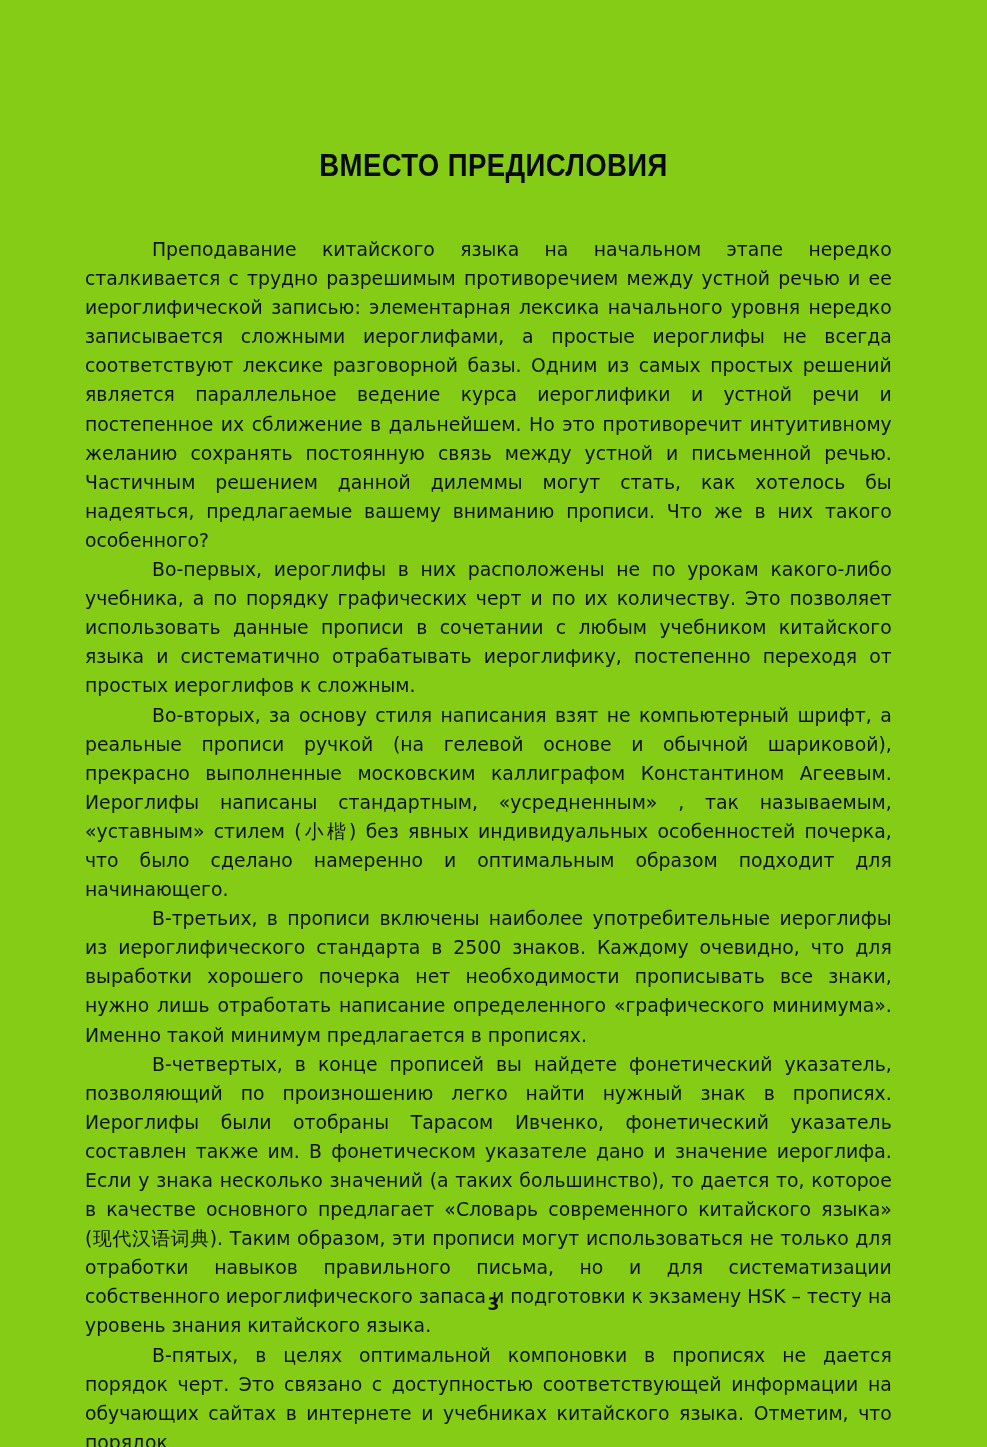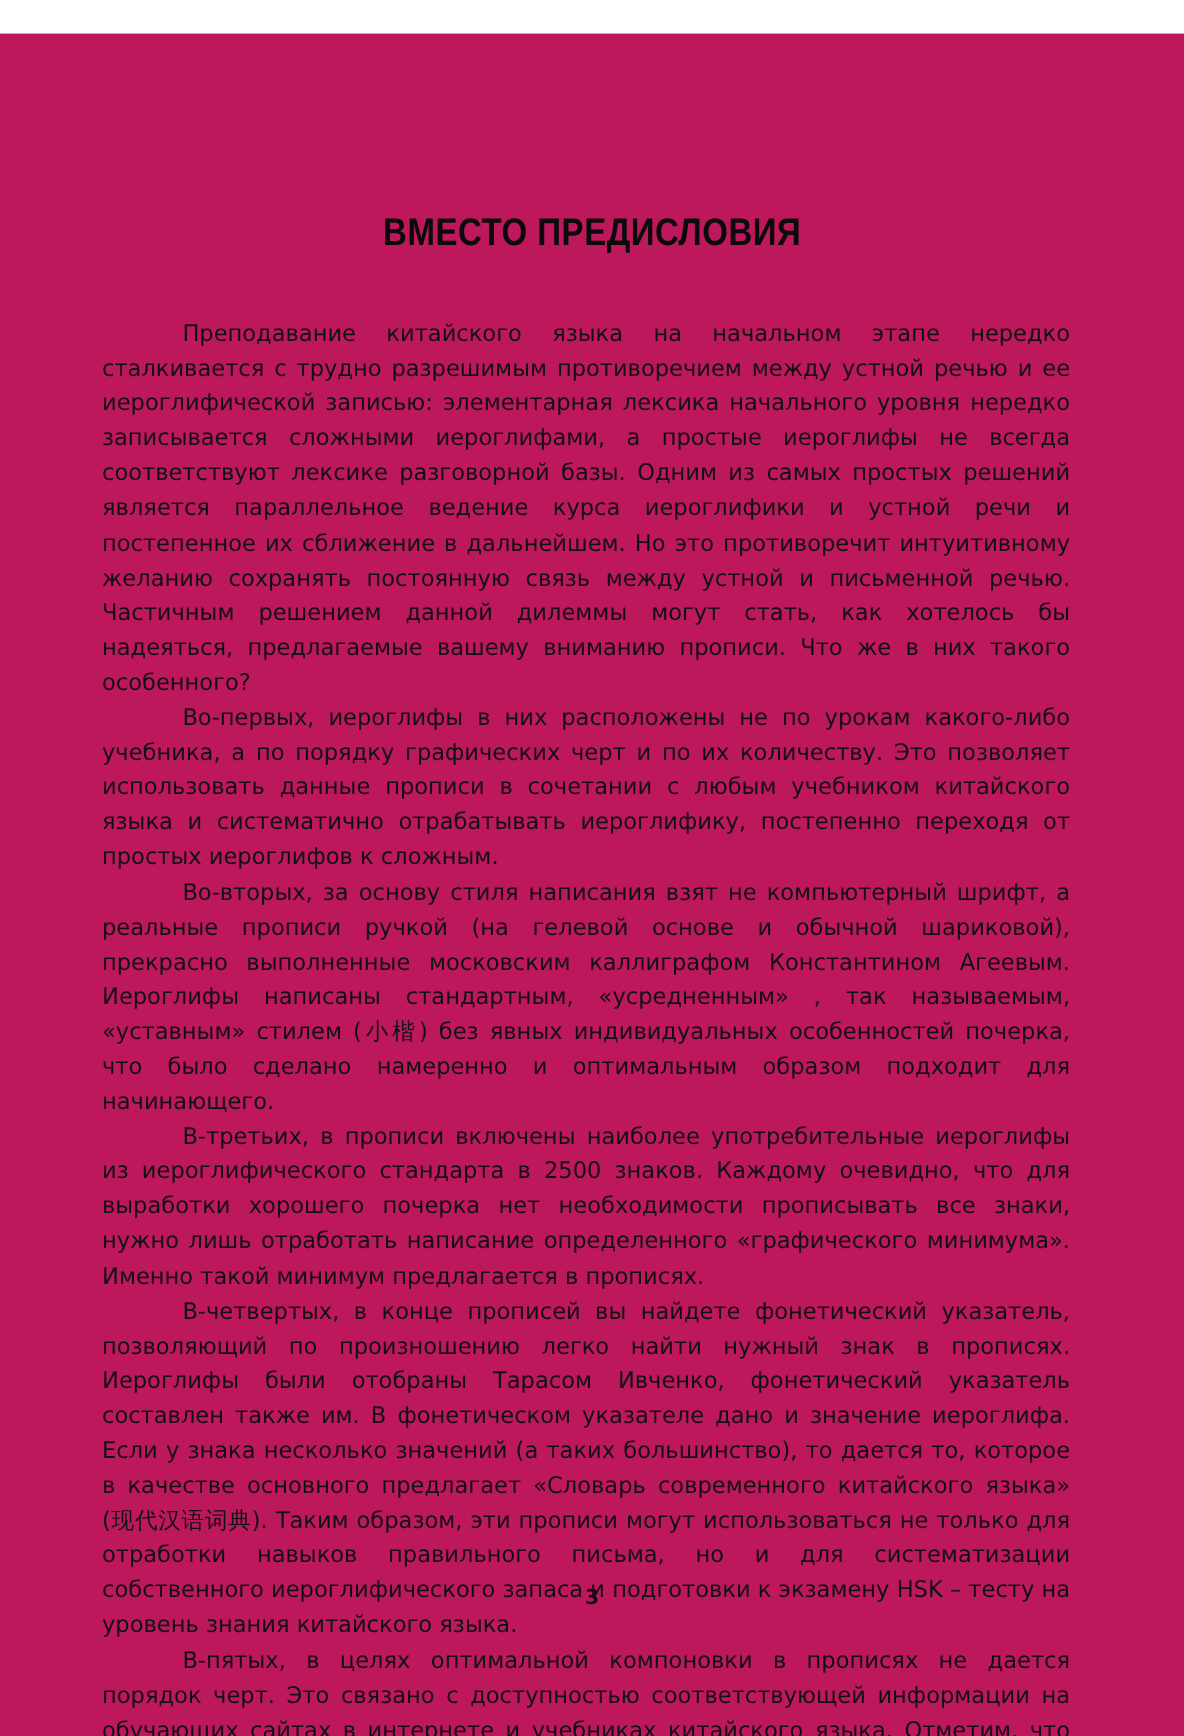--- a/index.html
+++ b/index.html
@@ -11,22 +11,21 @@
     width: 987px;
     height: 1447px;
     font-family: "DejaVu Sans", sans-serif;
     color: #000000;
     position: relative;
     overflow: hidden;
   }
   .page {
     position: absolute;
     inset: 0;
-    background: #be185d;
-    margin-top: 28px;
+    background: #84cc16;
   }
   .page-title {
     position: absolute;
     top: 126px;
     left: 0;
     width: 987px;
     text-align: center;
     font-family: "Liberation Sans", sans-serif;
     font-weight: bold;
     font-size: 32px;

